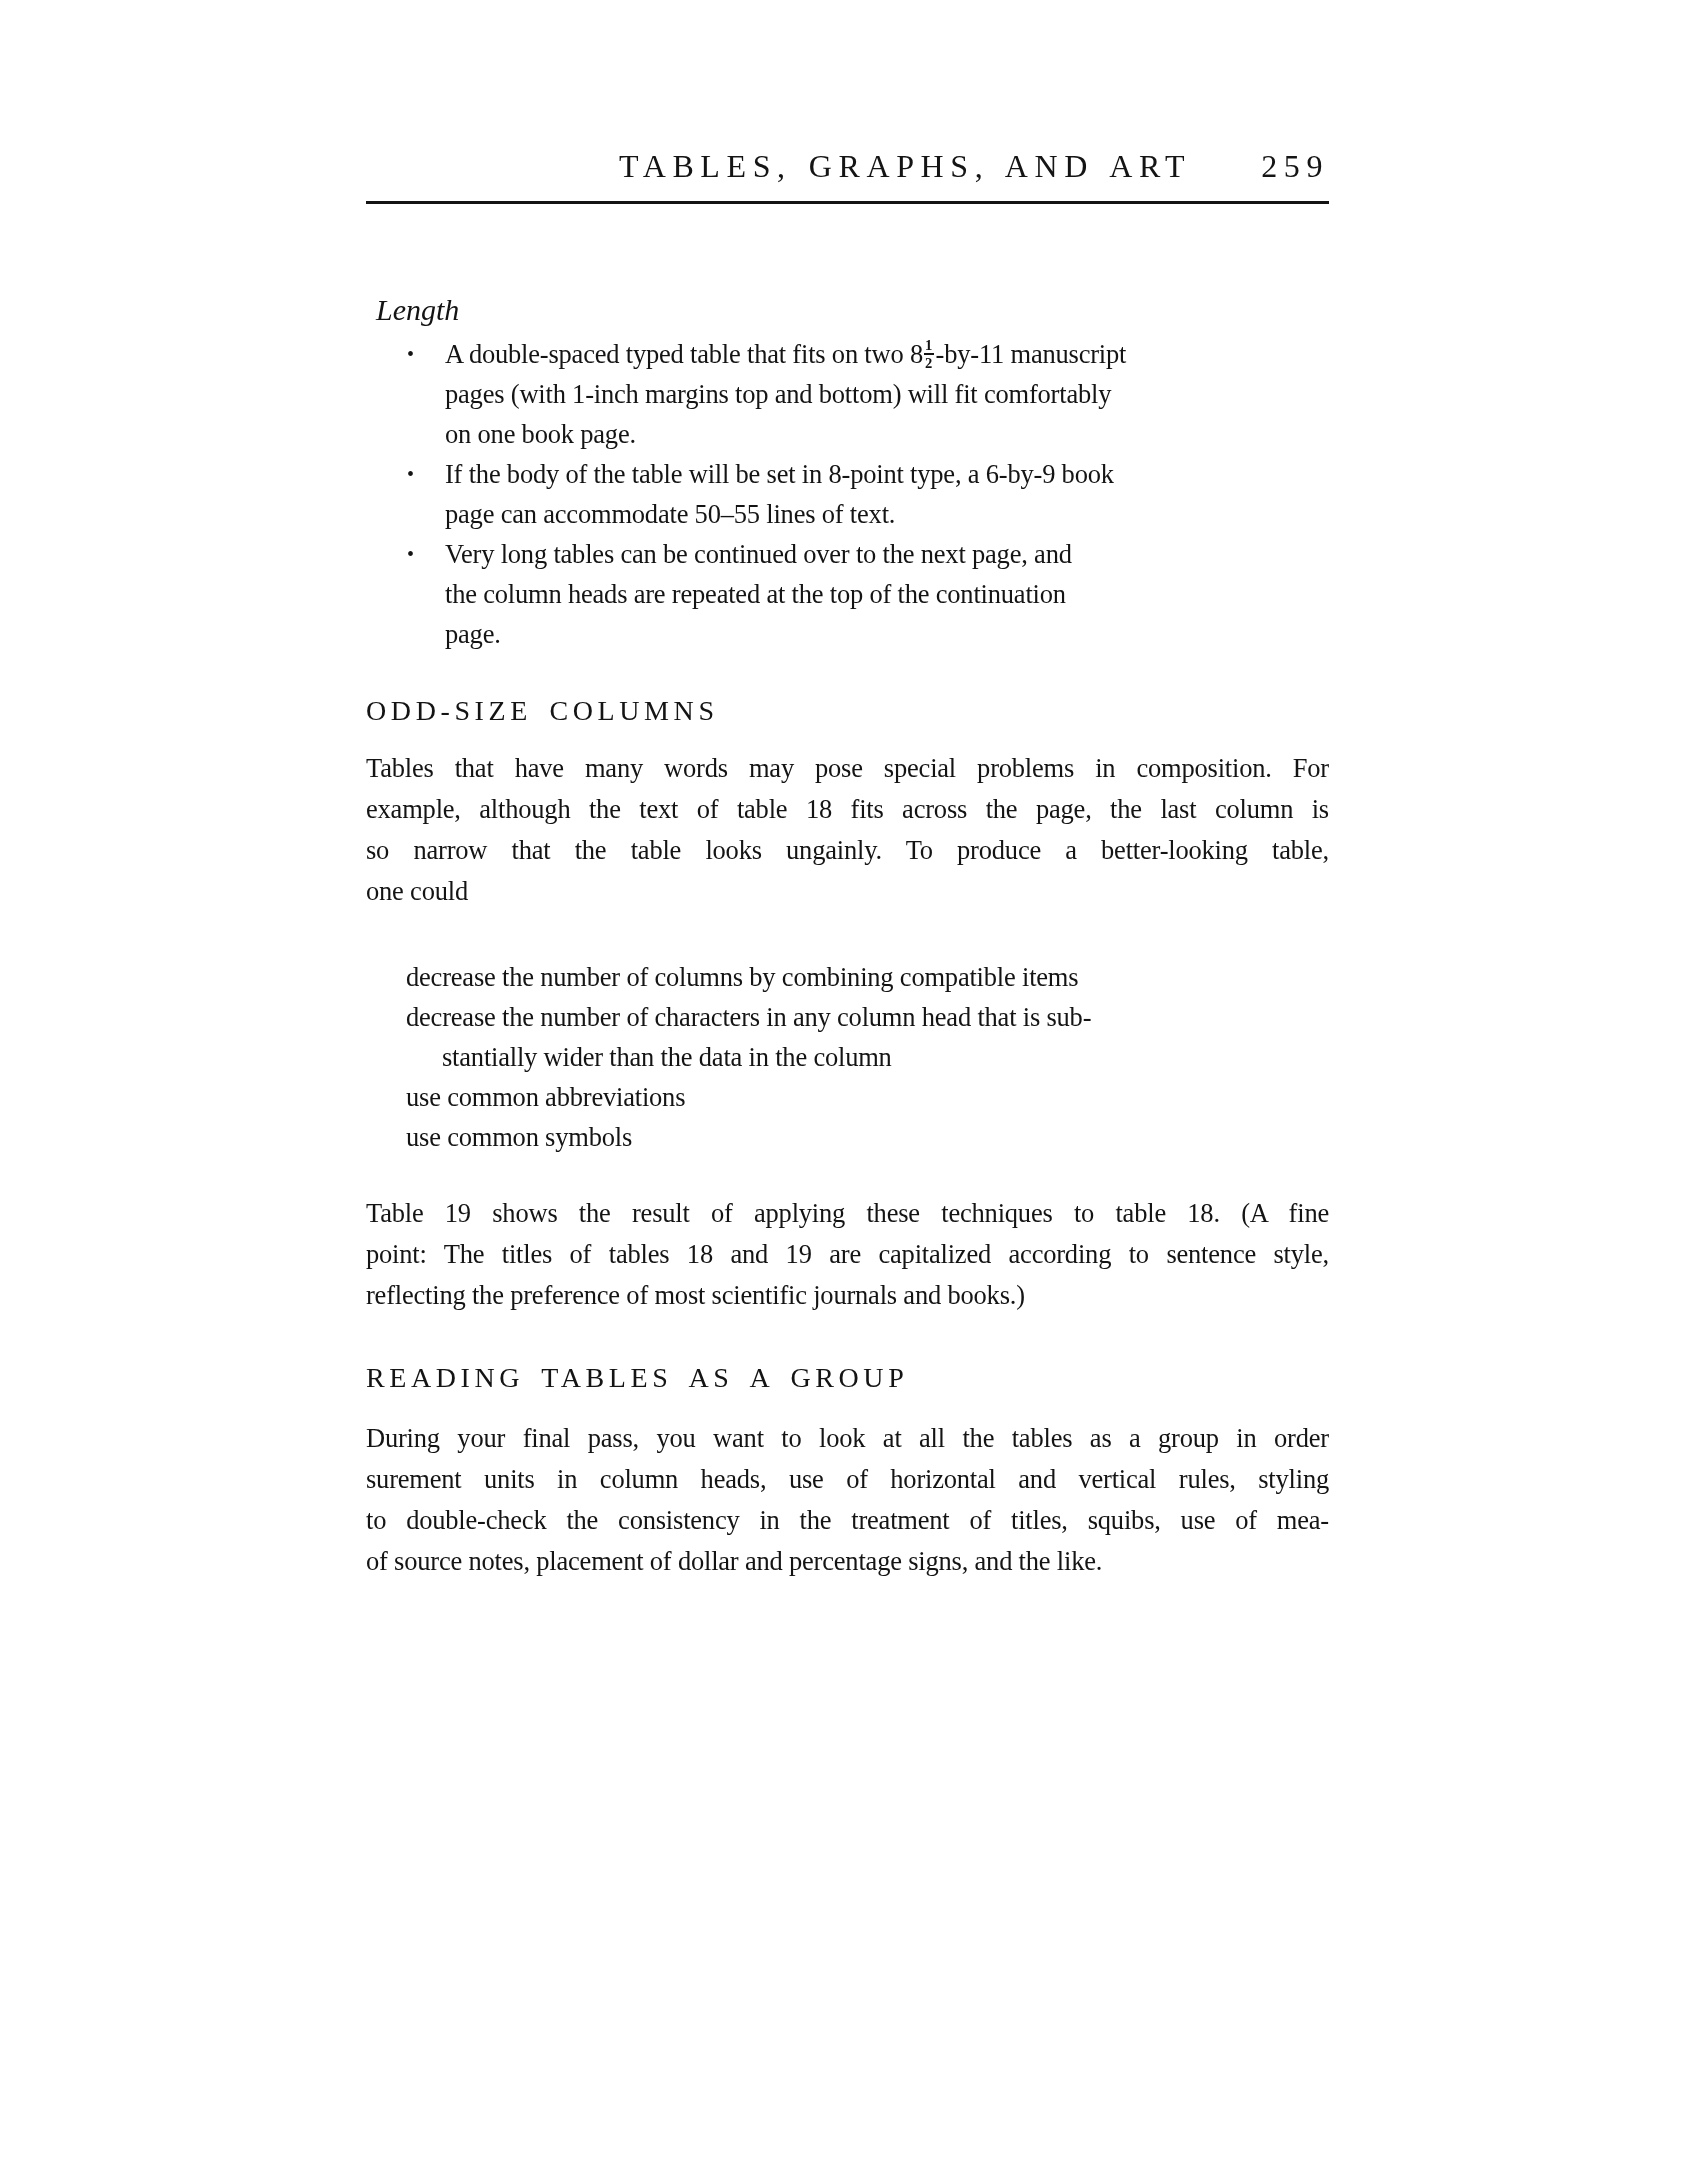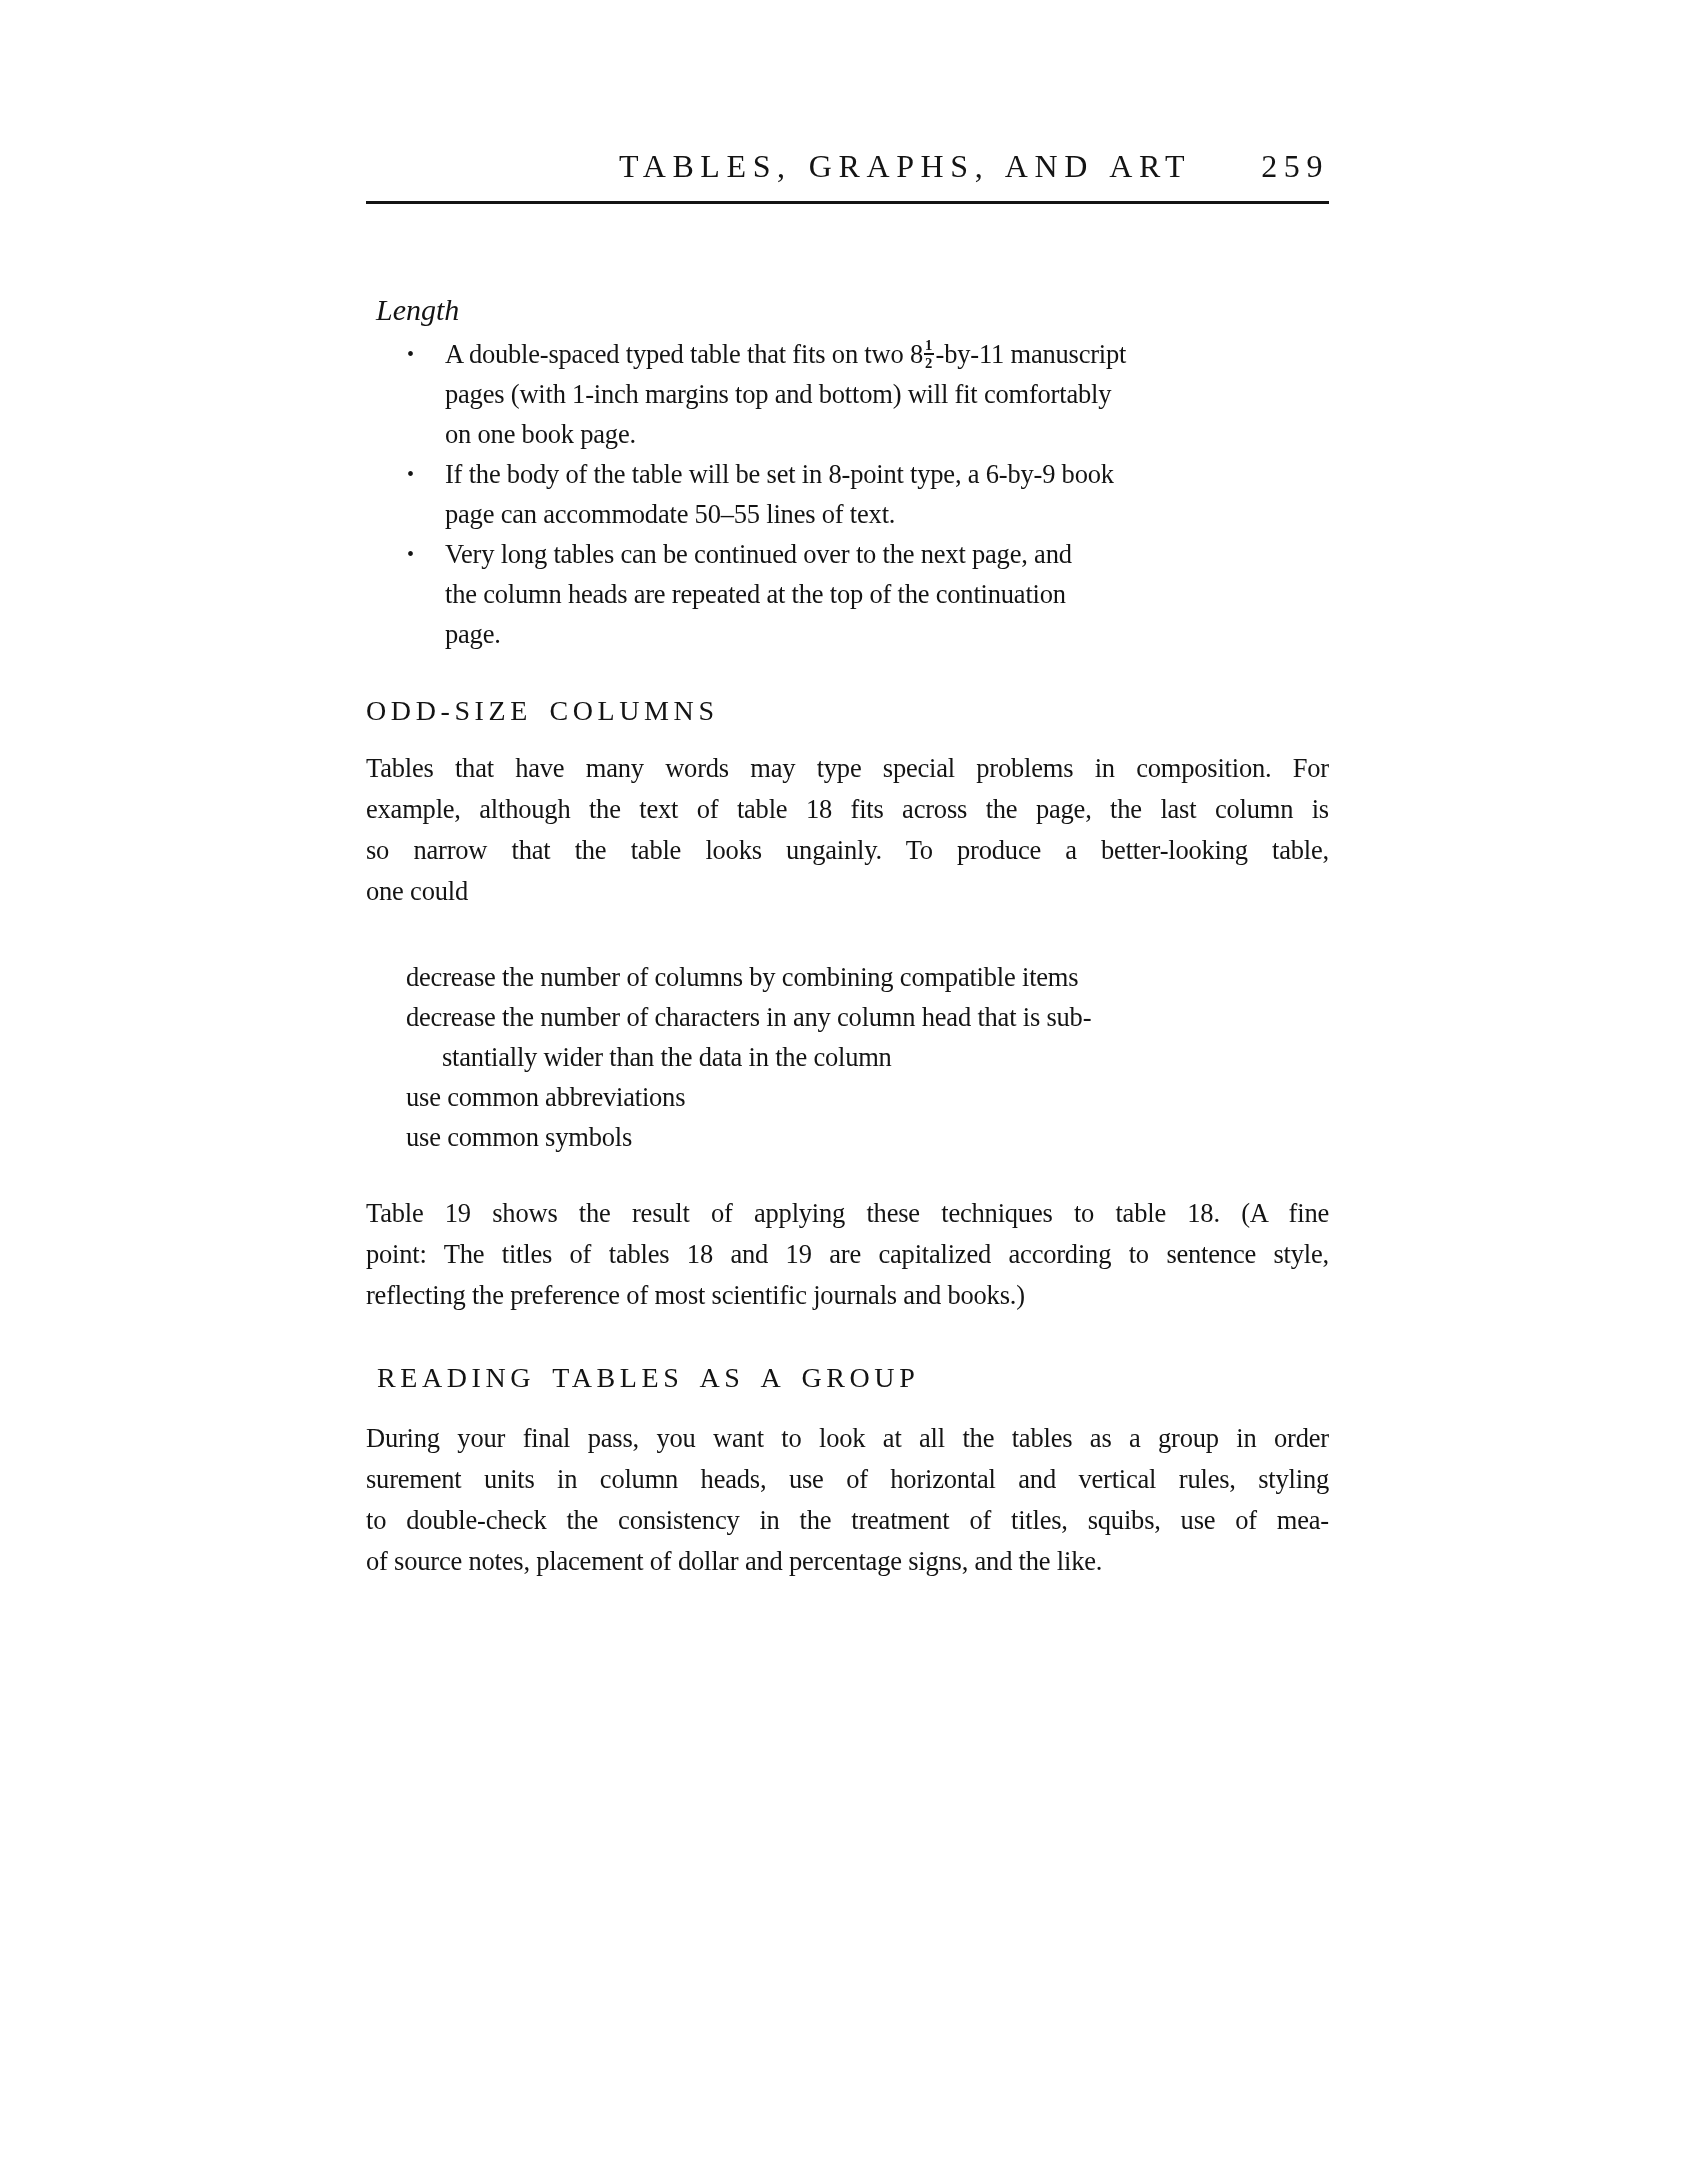--- a/index.html
+++ b/index.html
@@ -52,21 +52,21 @@
     left: 366px;
     margin: 0;
     font-size: 28px;
     line-height: 32px;
     font-weight: normal;
     letter-spacing: 4.6px;
     word-spacing: 6px;
     white-space: nowrap;
   }
   #h-odd { top: 695px; }
-  #h-reading { top: 1362px; margin-left: 11px; }
+  #h-reading { top: 1362px; }
 
   
   .bullets {
     position: absolute;
     top: 334px; left: 366px; width: 963px;
     font-size: 26.5px;
   }
   .bl {
     position: relative;
     padding-left: 79px;
@@ -167,21 +167,21 @@
       <span class="marker">•</span><span>Very long tables can be continued over to the next page, and</span>
     </div>
     <div class="bl">the column heads are repeated at the top of the continuation</div>
     <div class="bl">page.</div>
 
   </div>
 
   <h3 class="h-caps" id="h-odd">ODD-SIZE COLUMNS</h3>
 
   <div class="para" id="para1">
-    <div class="pl">Tables that have many words may type special problems in composition. For</div>
+    <div class="pl">Tables that have many words may pose special problems in composition. For</div>
     <div class="pl">example, although the text of table 18 fits across the page, the last column is</div>
     <div class="pl">so narrow that the table looks ungainly. To produce a better-looking table,</div>
     <div class="pl last">one could</div>
   </div>
 
   <div class="techlist">
     <div class="tl">decrease the number of columns by combining compatible items</div>
     <div class="tl">decrease the number of characters in any column head that is sub-</div>
     <div class="tl hang">stantially wider than the data in the column</div>
     <div class="tl">use common abbreviations</div>

